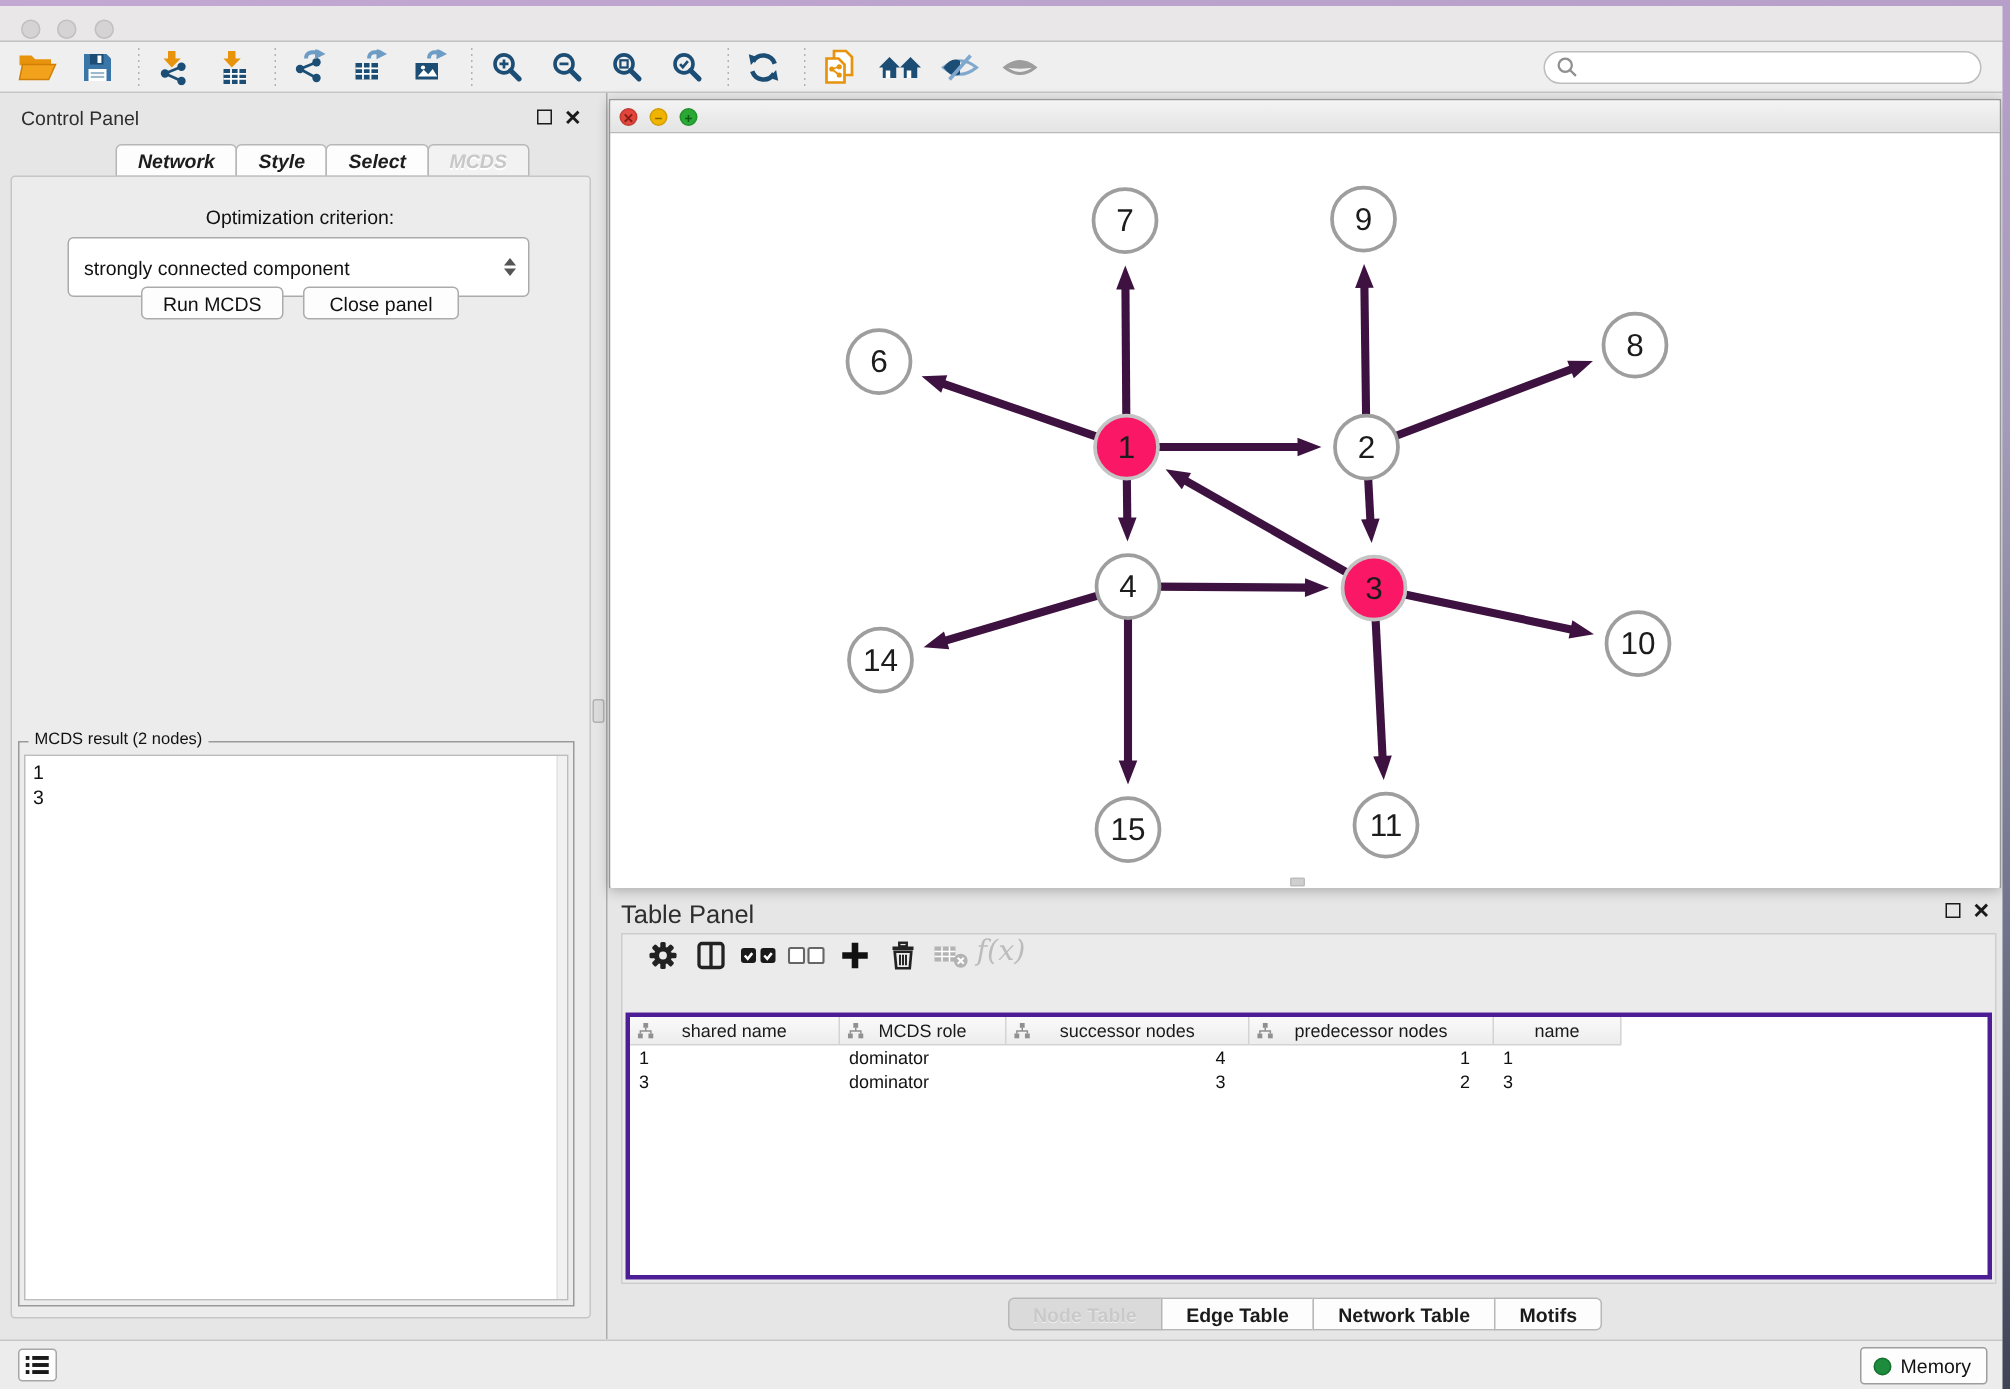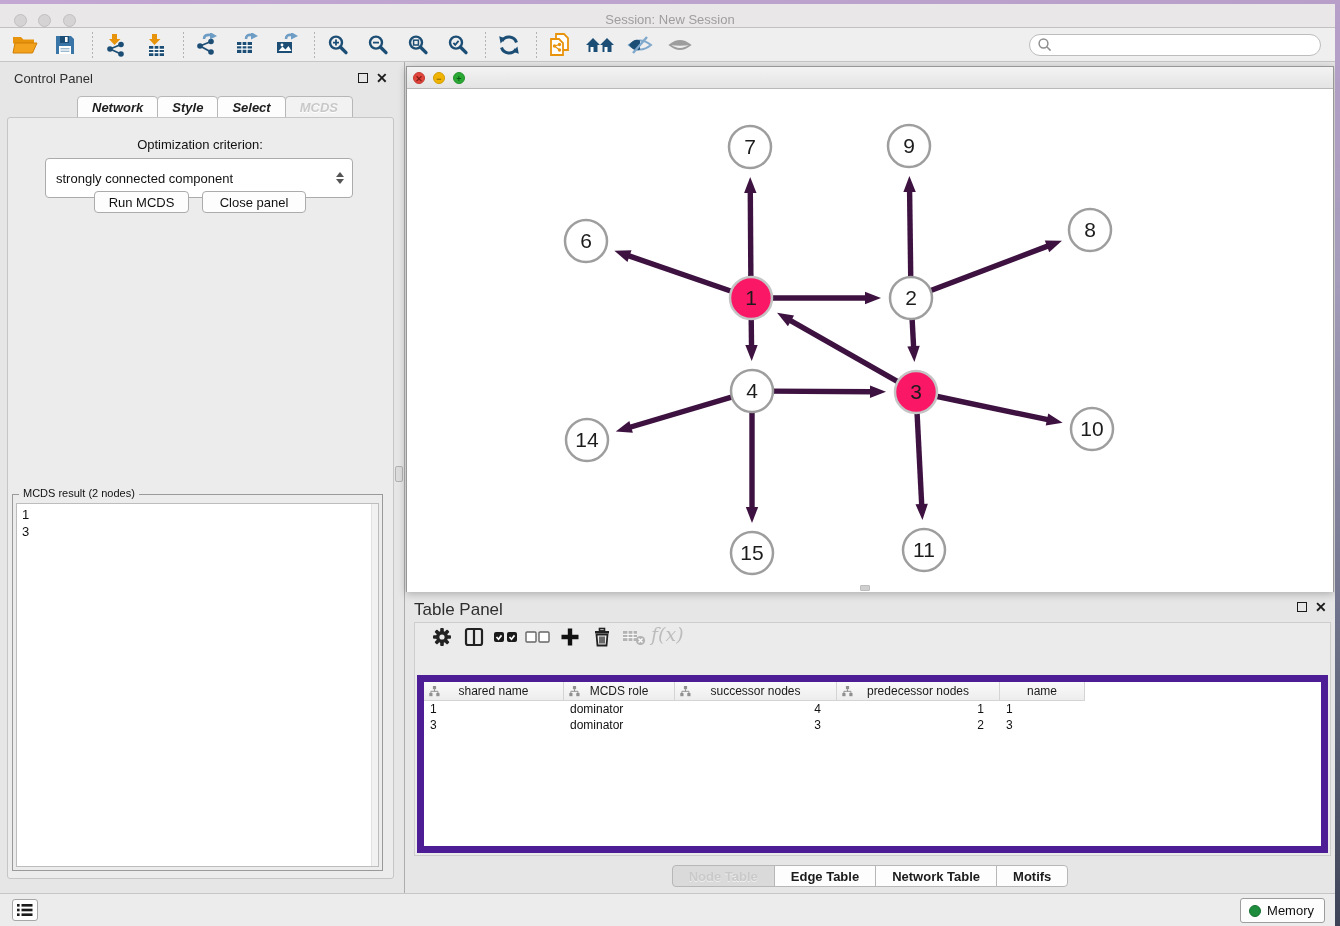--- a/index.html
+++ b/index.html
@@ -90,21 +90,21 @@
   
   .tp-title { left:414px; top:600px; font-size:17px; color:#2e2e2e; }
   .tp-btns { left:1297px; top:602px; }
   .tp-body { left:414px; top:622px; width:917px; height:234px; background:#ebebeb;
     border:1px solid #cdcdcd; }
   .tp-toolbar { position:absolute; left:0; top:0; width:100%; height:44px;
     display:flex; padding-left:12px; gap:2px; }
   .tp-toolbar .tbtn { margin-right:0; }
   .fx-label { font-family:"DejaVu Serif",serif; font-style:italic; font-size:19px; color:#bcbcbc; }
   .tbl-area { position:absolute; left:2px; top:52px; right:2px; bottom:2px; background:#fff;
-    border:7px solid #4c1d95; }
+    border:3px solid #4c1d95; }
   .tbl-header { position:absolute; left:0; top:0; height:19px; display:flex;
     background:linear-gradient(#fafafa,#ededed); border-bottom:1px solid #d4d4d4; }
   .th { position:relative; border-right:1px solid #d4d4d4; display:flex; align-items:center;
     justify-content:center; font-size:12px; color:#1a1a1a; }
   .th .tree-ico { position:absolute; left:5px; top:4px; }
   .col0{width:140px}.col1{width:111px}.col2{width:162px}.col3{width:163px}.col4{width:85px}
   .trow { display:flex; height:16px; font-size:12px; color:#111; align-items:center; }
   .td { padding:0 6px; overflow:hidden; white-space:nowrap; }
   .td.r { text-align:right; padding-right:16px; }
   .tbl-tabs { left:406px; top:865px; width:928px; display:flex; justify-content:center; }
@@ -129,21 +129,20 @@
 </head>
 <body>
 
 <div class="abs top-strip"></div>
 <div class="abs titlebar">
   <div class="abs tl-group">
     <span class="tl"></span>
     <span class="tl"></span>
     <span class="tl"></span>
   </div>
-  <div class="abs win-title">Session: New Session</div>
 </div>
 
 <div class="abs toolbar">
   <span class="tbtn">
     <svg width="26" height="22" viewBox="0 0 26 22">
       <path d="M1 3 h8 l2.5 2.5 H22 v4 H1 Z" fill="#e8930c"></path>
       <path d="M3 9 h22 l-4.5 10 H1 Z" fill="#f2a21d" stroke="#d07f06" stroke-width="1"></path>
     </svg>
     </span>
   <span class="tbtn">

